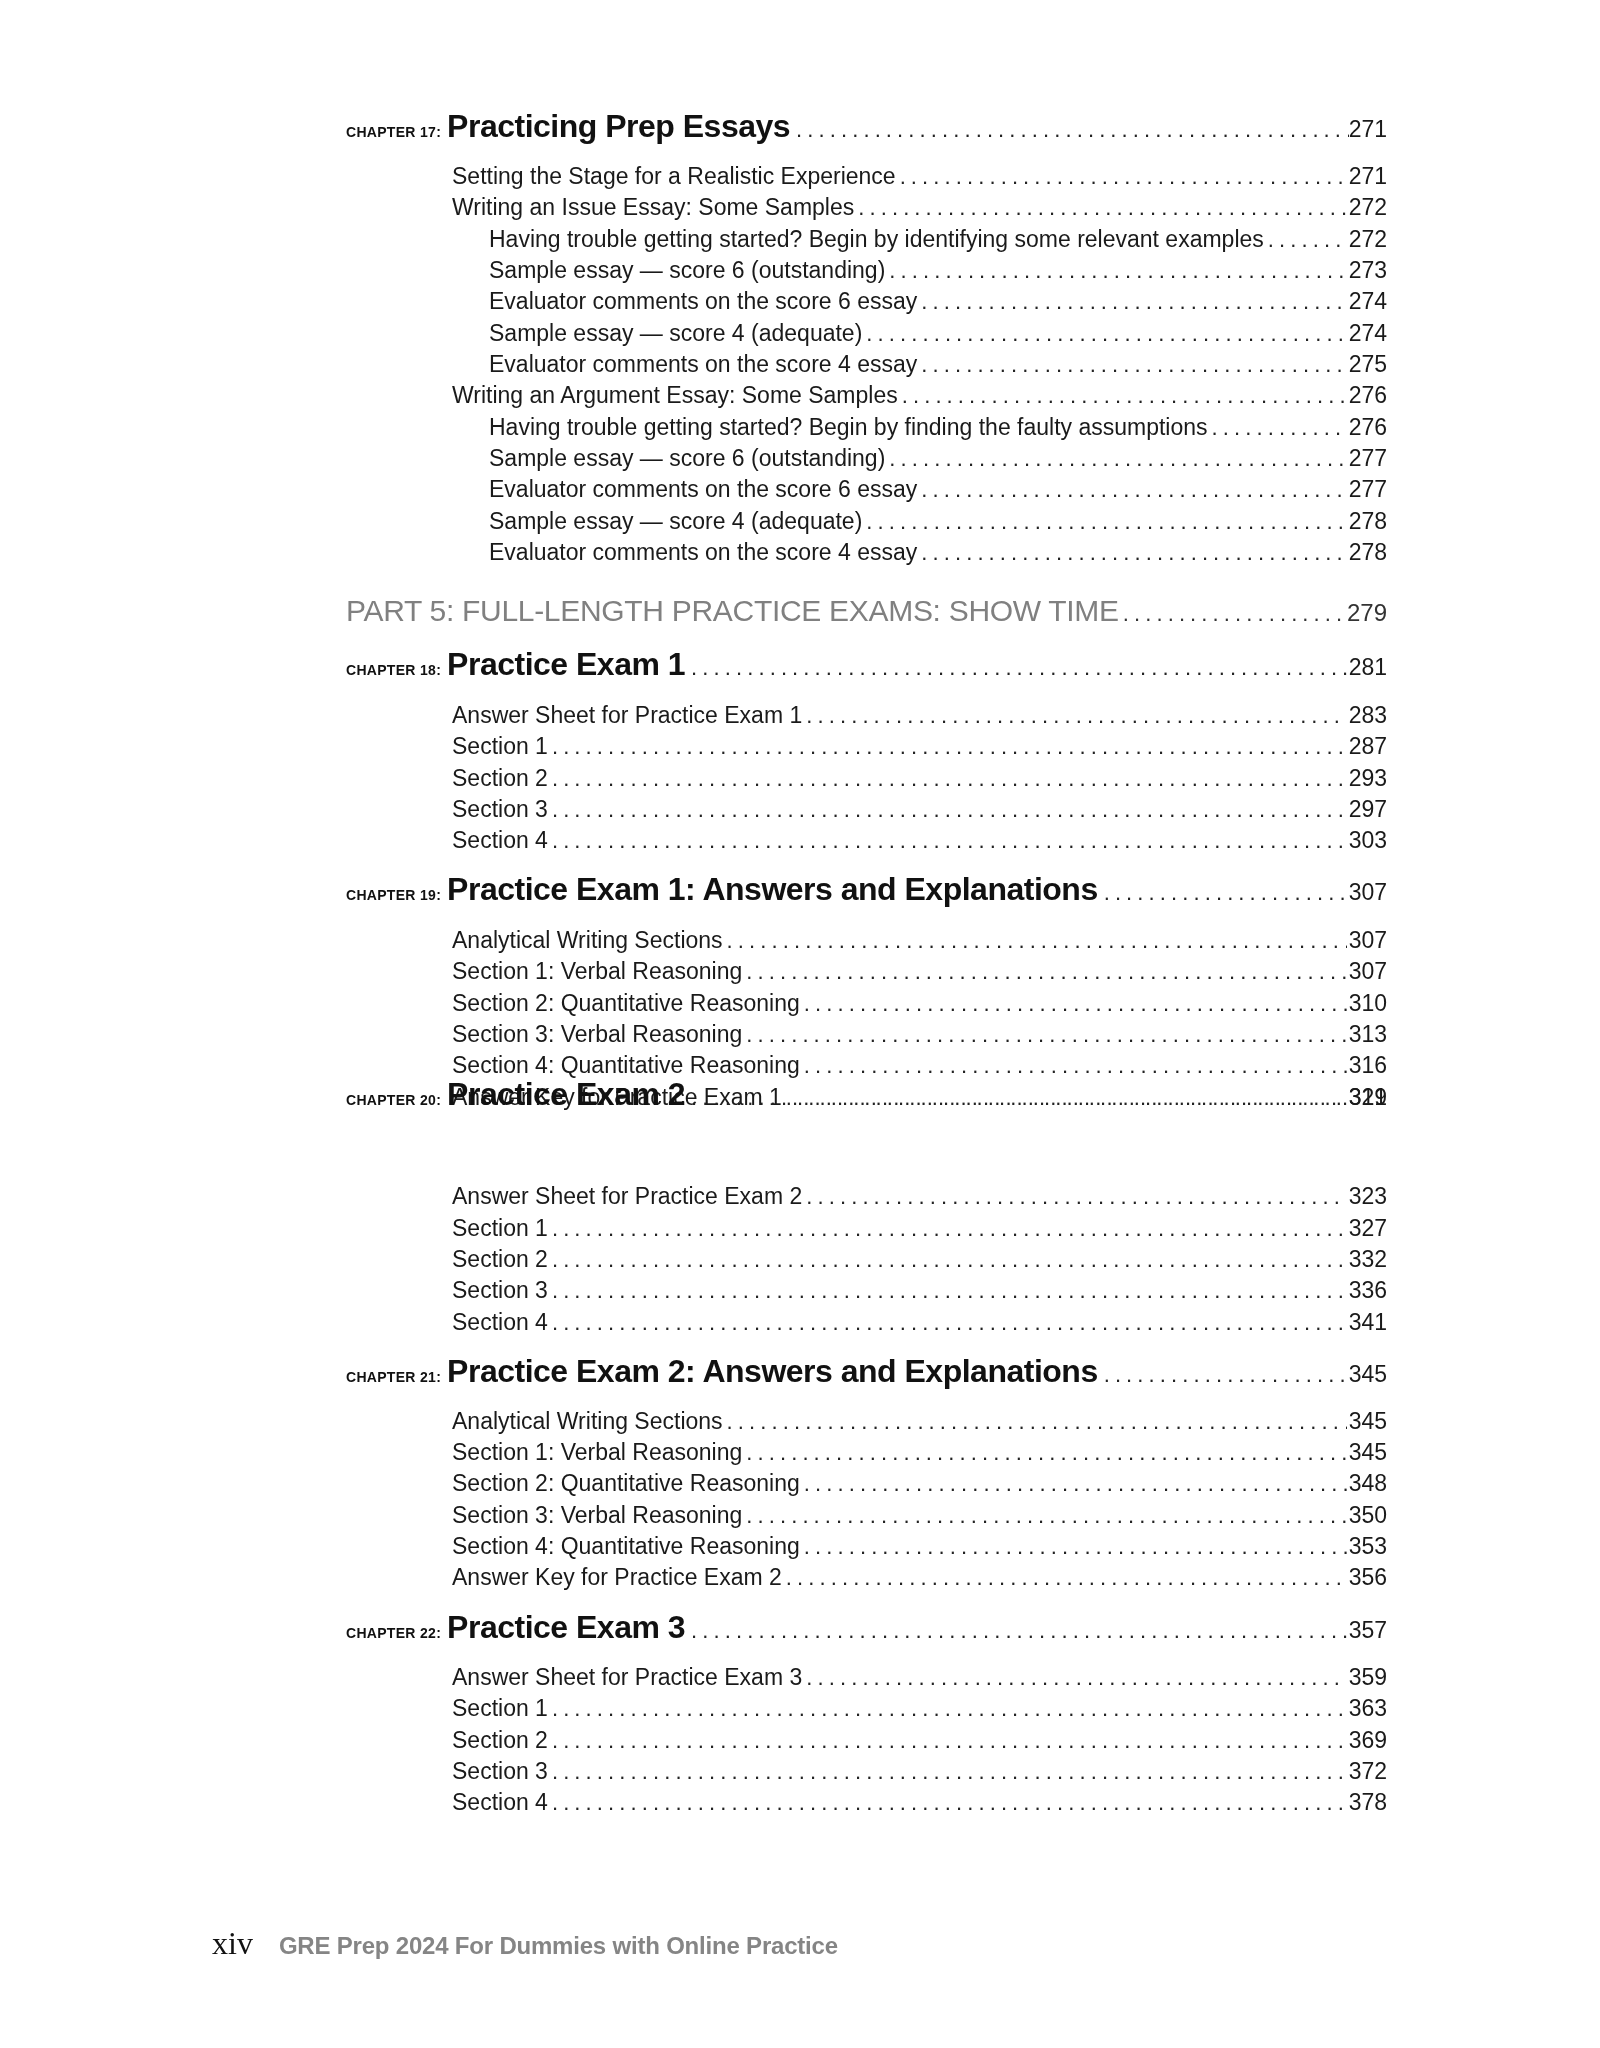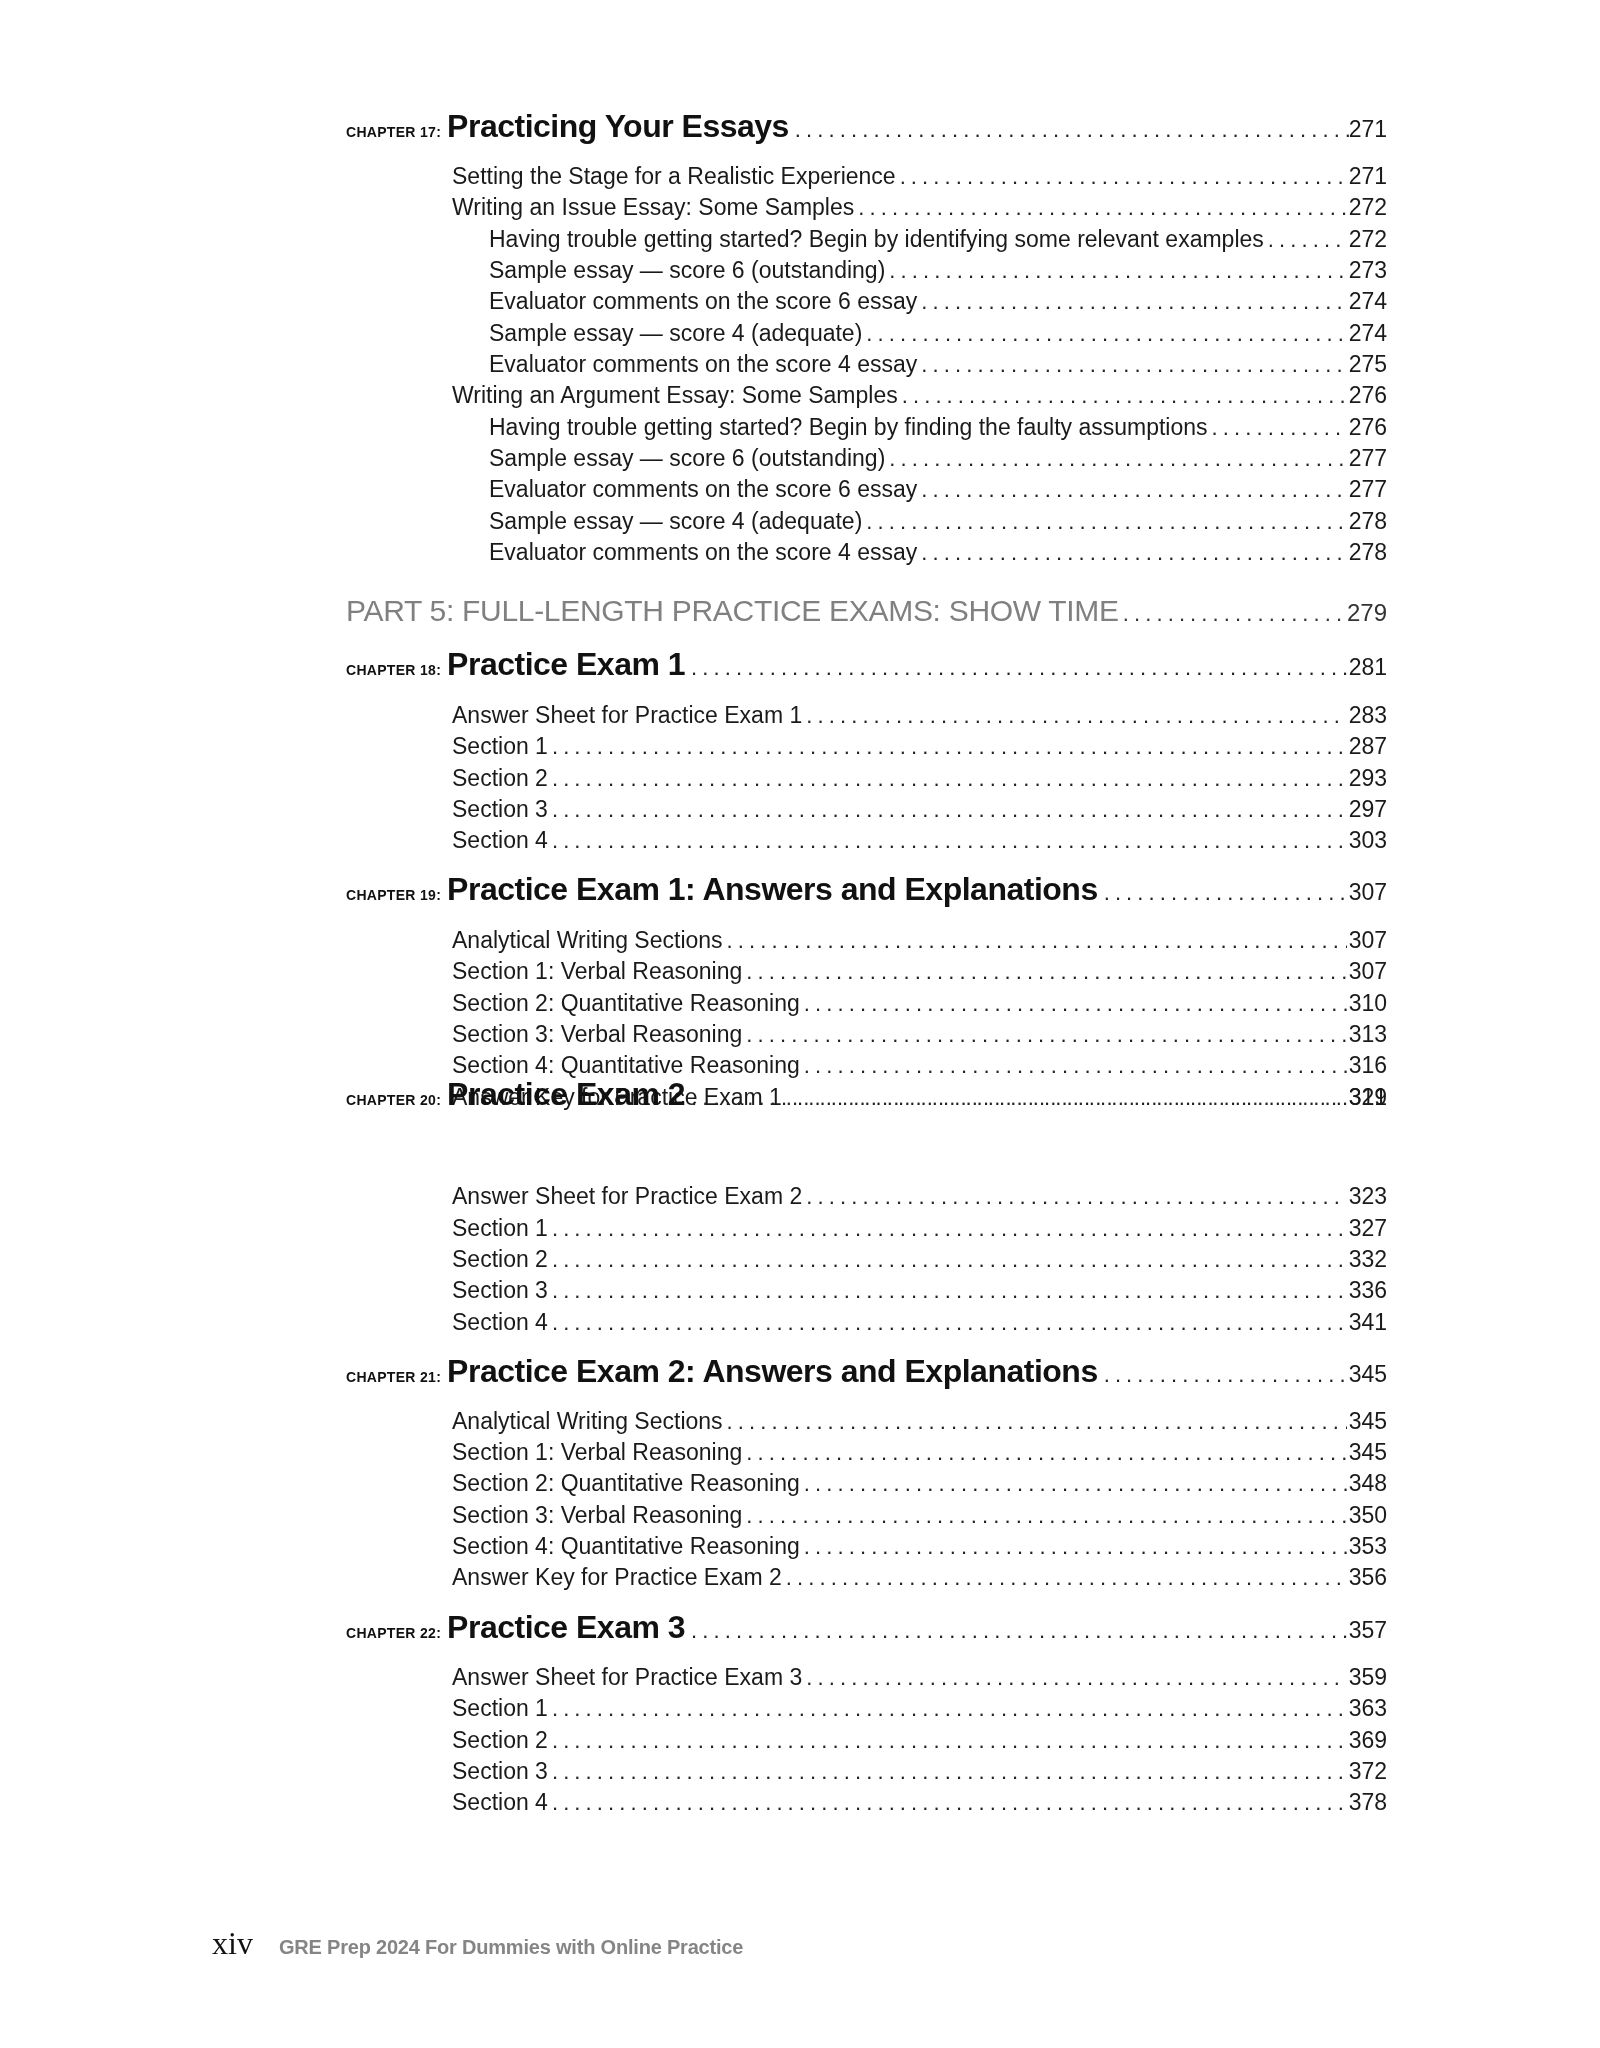--- a/index.html
+++ b/index.html
@@ -20,30 +20,30 @@
   .chap .dots { flex: 1 1 auto; overflow: hidden; font-size: 22px; color: #222; }
   .chap .dots::before { content: ". . . . . . . . . . . . . . . . . . . . . . . . . . . . . . . . . . . . . . . . . . . . . . . . . . . . . . . . . . . . . . . . . . . . . . . . . . . . . . . . . . . . . . . . . . . . . . . . . . . . . . . . . . . . . . . . . . . ."; word-spacing: -1px; }
   .chap .pg { flex: 0 0 auto; font-size: 23px; }
   .part { position: absolute; left: 346px; width: 1041px; display: flex; align-items: baseline; height: 44px; white-space: nowrap; color: #808080; }
   .part .ptitle { flex: 0 0 auto; font-size: 30px; font-weight: normal; letter-spacing: -0.3px; padding-right: 4px; }
   .part .dots { flex: 1 1 auto; overflow: hidden; font-size: 22px; color: #333; }
   .part .dots::before { content: ". . . . . . . . . . . . . . . . . . . . . . . . . . . . . . . . . . . . . . . . . . . . . . . . . . . . . . . . . . . . . . . . . . . . . . . ."; word-spacing: -1px; }
   .part .pg { flex: 0 0 auto; font-size: 24px; color: #333; }
   .footer { position: absolute; left: 212px; top: 1925px; display: flex; align-items: baseline; white-space: nowrap; }
   .footer .folio { font-family: "Liberation Serif", "DejaVu Serif", serif; font-size: 32px; color: #111; padding-right: 26px; }
-  .footer .booktitle { font-size: 20px; font-weight: bold; color: #858585; letter-spacing: -0.2px; }
+  .footer .booktitle { font-size: 24px; font-weight: bold; color: #858585; letter-spacing: -0.2px; }
 </style>
 </head>
 <body>
 
 <div class="toc">
 
   <div class="chap" style="top:108px">
     <span class="clabel">CHAPTER 17:</span>
-    <span class="ctitle">Practicing Your Essays</span>
+    <span class="ctitle">Practicing Prep Essays</span>
     <span class="dots"></span>
     <span class="pg">271</span>
   </div>
   <div class="row" style="top:161px">
       <span class="txt">Setting the Stage for a Realistic Experience</span>
       <span class="dots"></span>
       <span class="pg">271</span>
     </div>
   <div class="row" style="top:192px">
       <span class="txt">Writing an Issue Essay: Some Samples</span>

